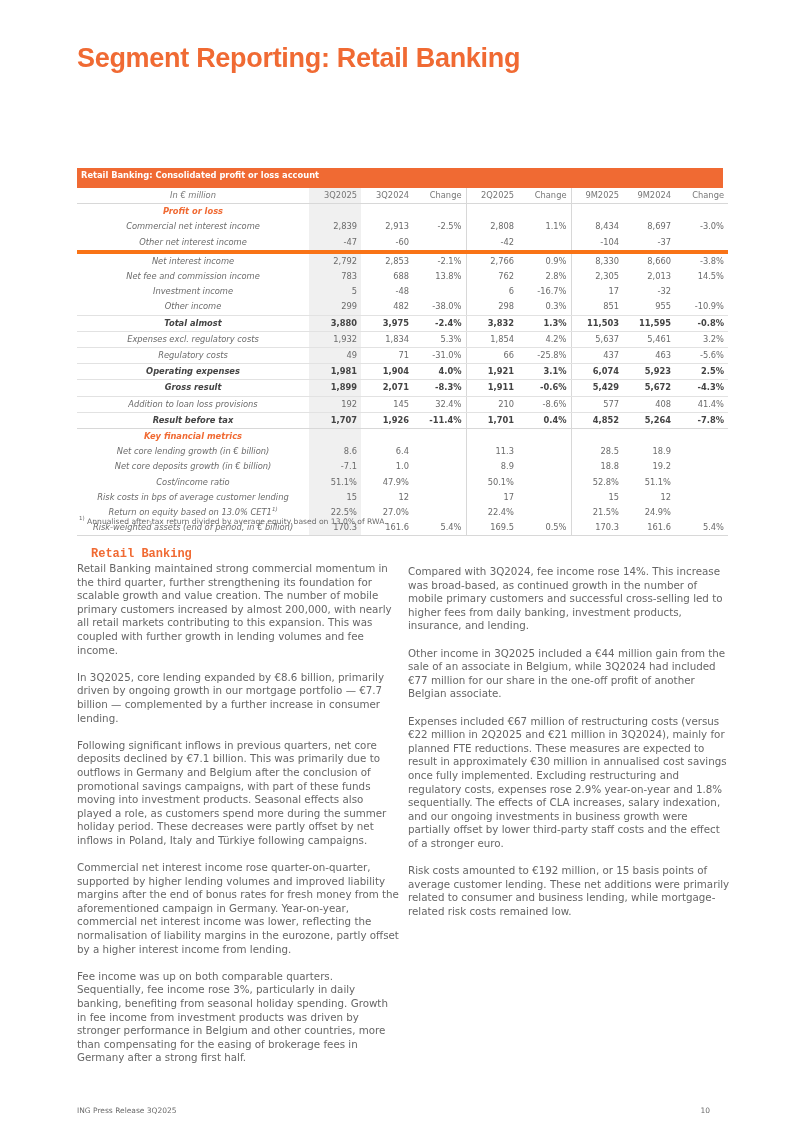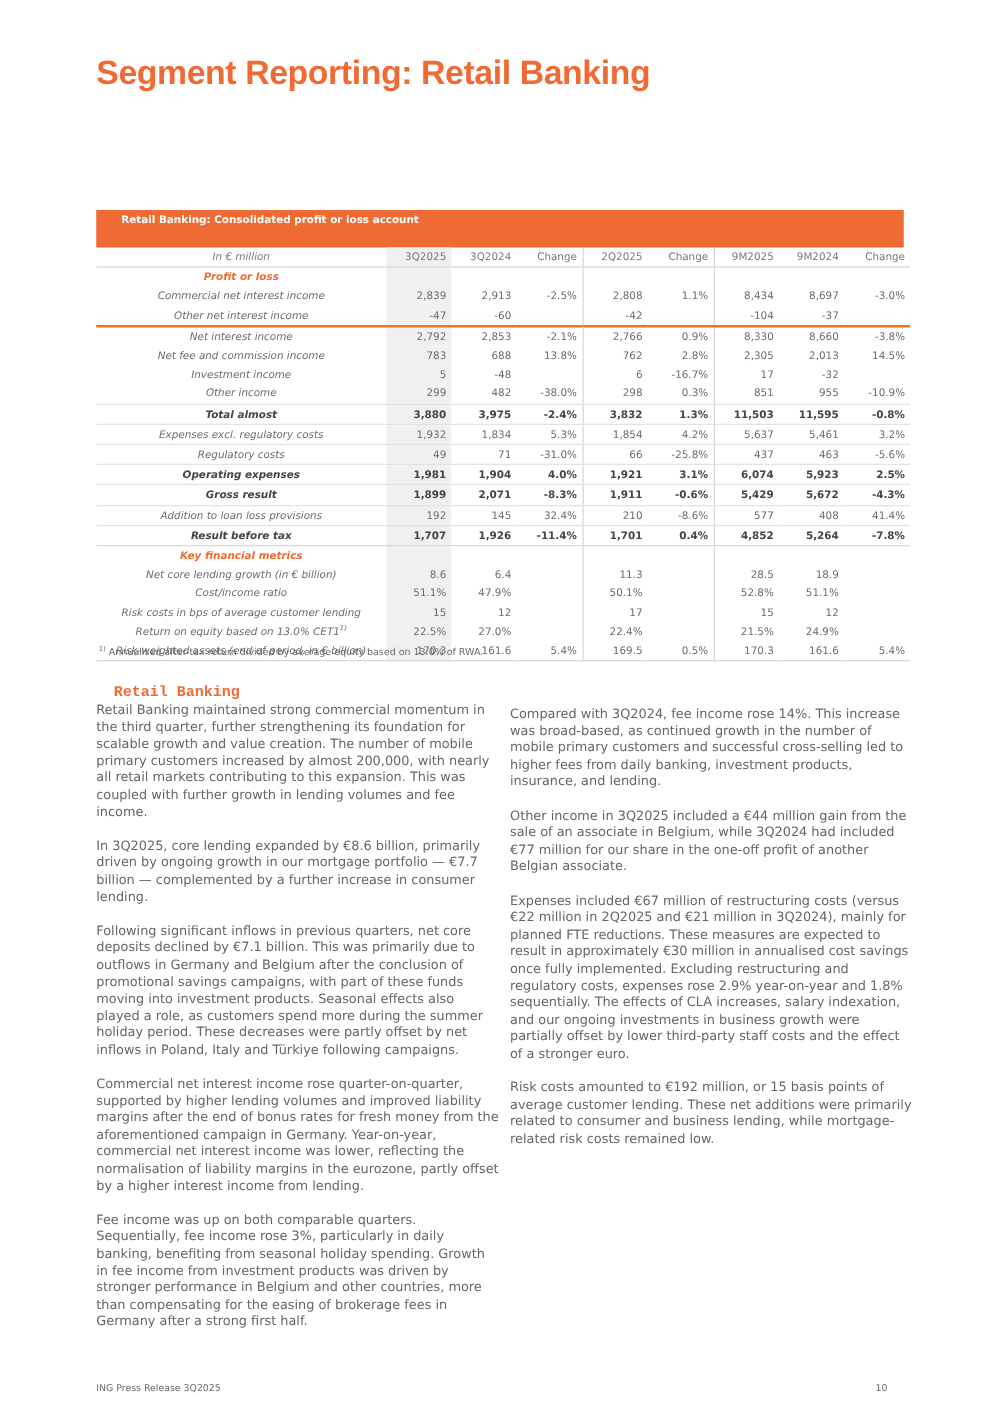--- a/index.html
+++ b/index.html
@@ -8,37 +8,37 @@
 
   .page-title {
     position: absolute; left: 77px; top: 43px;
     font-family: "Liberation Sans", sans-serif;
     font-weight: bold; font-size: 27px; color: #f06a33; letter-spacing: -0.3px;
   }
 
   .tbl-wrap { position: absolute; left: 77px; top: 168px; width: 646px; }
   .tbl-header {
     background: #f06a33; color: #ffffff; font-weight: bold;
-    font-size: 8.3px; height: 30px; line-height: 14px; padding-left: 20px;
+    font-size: 8.3px; height: 20px; line-height: 14px; padding-left: 4px;
   }
   table { width: 646px; border-collapse: collapse; table-layout: fixed; font-size: 8.3px; }
   col.c-label { width: 232px; }
   col.c-num { width: 52px; }
   col.c-chg { width: 53px; }
   td {
     height: 15.2px; line-height: 15.2px; padding: 0 4px; white-space: nowrap;
     color: #6b6b6b; text-align: right;
   }
   td.lbl { text-align: center; padding-left: 4px; font-style: italic; }
   td.shade { background: #f0f0f0; }
   td.sep { border-right: 1px solid #d8d8d8; }
   tr.colhead td { color: #777; border-bottom: 1px solid #d8d8d8; }
   tr.section td.lbl { color: #f06a33; font-weight: bold; }
   tr.bold td { font-weight: bold; color: #444; }
-  tr.topline td { border-top: 2px solid #f97316; }
+  tr.topline td { border-top: 4px solid #f97316; }
   tr.line td { border-bottom: 1px solid #e2e2e2; }
   tr.last td { border-bottom: 1px solid #d8d8d8; }
   sup { font-size: 5.5px; vertical-align: super; line-height: 0; }
 
   .footnote { position: absolute; left: 79px; top: 517px; font-size: 7.6px; color: #6b6b6b; }
 
   .col { position: absolute; top: 547px; width: 322px; font-size: 10.3px; line-height: 13.6px; color: #666; }
   .col.left { left: 77px; }
   .col.right { left: 408px; top: 565px; }
   .col h2 { font-size: 12px; color: #f06a33; font-weight: bold; line-height: 15px; font-family: Liberation Mono, monospace; margin-left: 14px; }
@@ -248,20 +248,31 @@
           <td class="shade">8.6</td>
           <td>6.4</td>
           <td class="sep"></td>
           <td>11.3</td>
           <td class="sep"></td>
           <td>28.5</td>
           <td>18.9</td>
           <td></td>
         </tr>
         <tr class="">
+          <td class="lbl"><span>Net core deposits growth (in € billion)</span></td>
+          <td class="shade">-7.1</td>
+          <td>1.0</td>
+          <td class="sep"></td>
+          <td>8.9</td>
+          <td class="sep"></td>
+          <td>18.8</td>
+          <td>19.2</td>
+          <td></td>
+        </tr>
+        <tr class="">
           <td class="lbl"><span>Cost/income ratio</span></td>
           <td class="shade">51.1%</td>
           <td>47.9%</td>
           <td class="sep"></td>
           <td>50.1%</td>
           <td class="sep"></td>
           <td>52.8%</td>
           <td>51.1%</td>
           <td></td>
         </tr>

